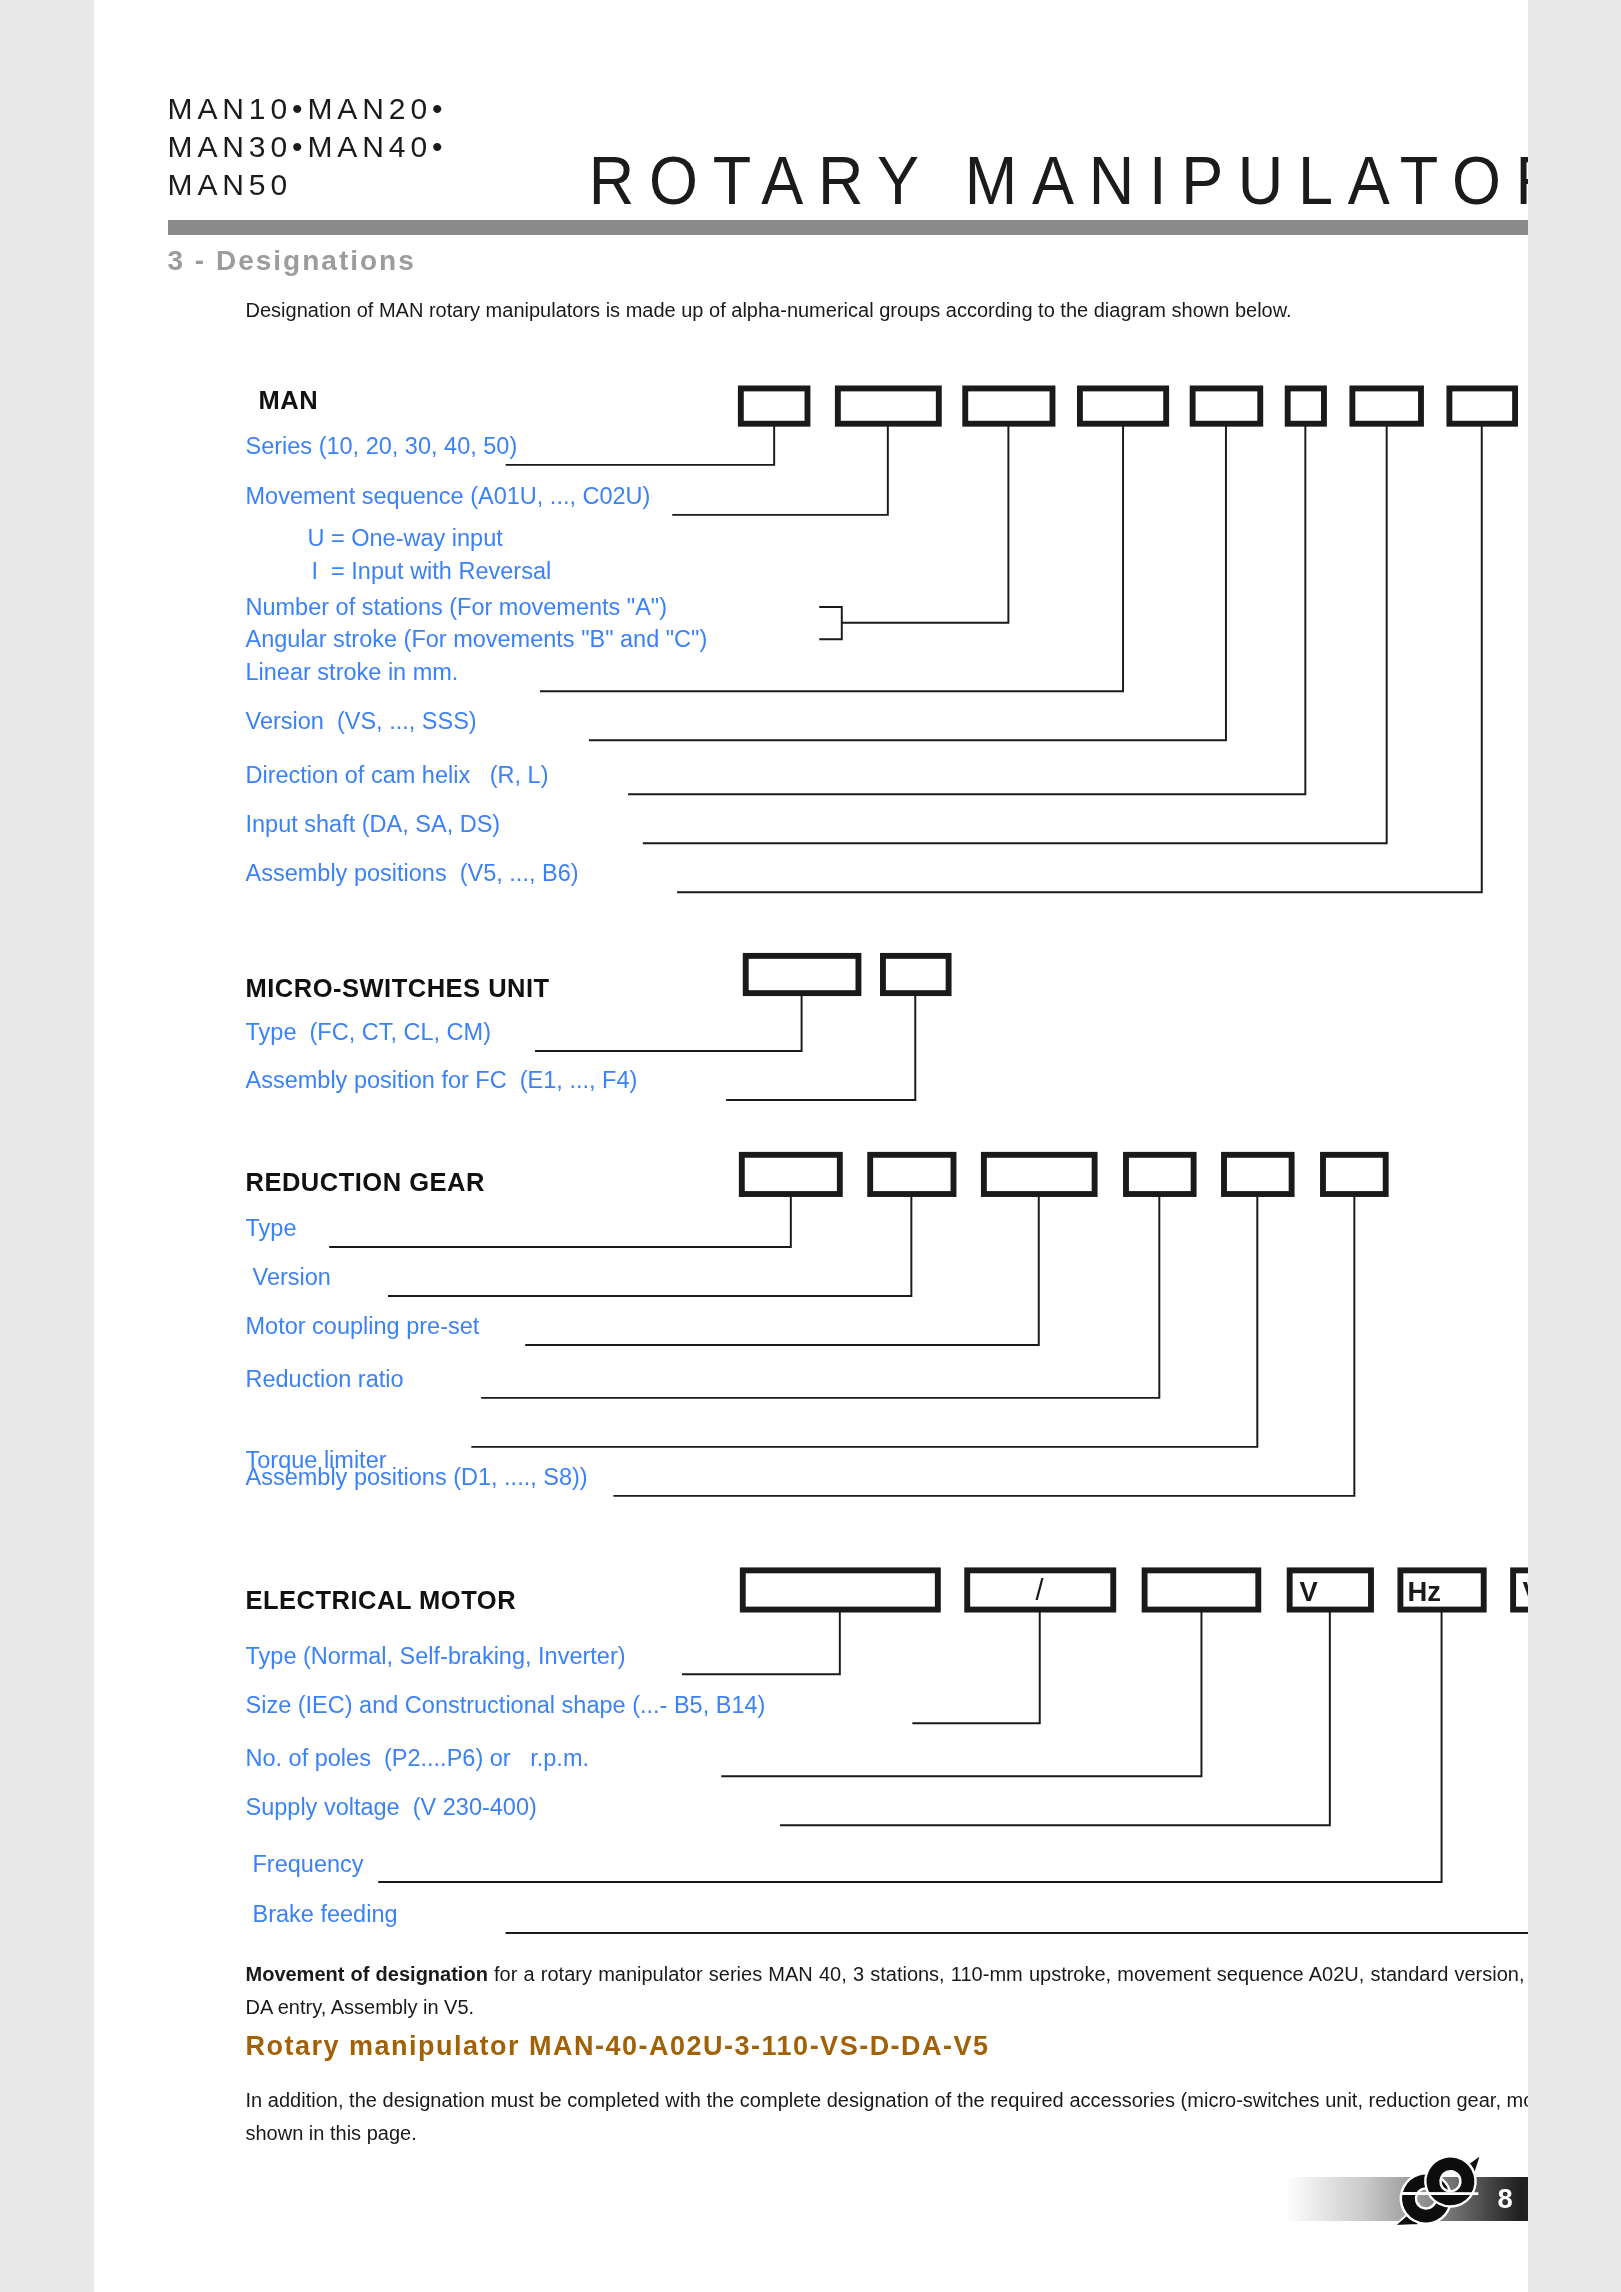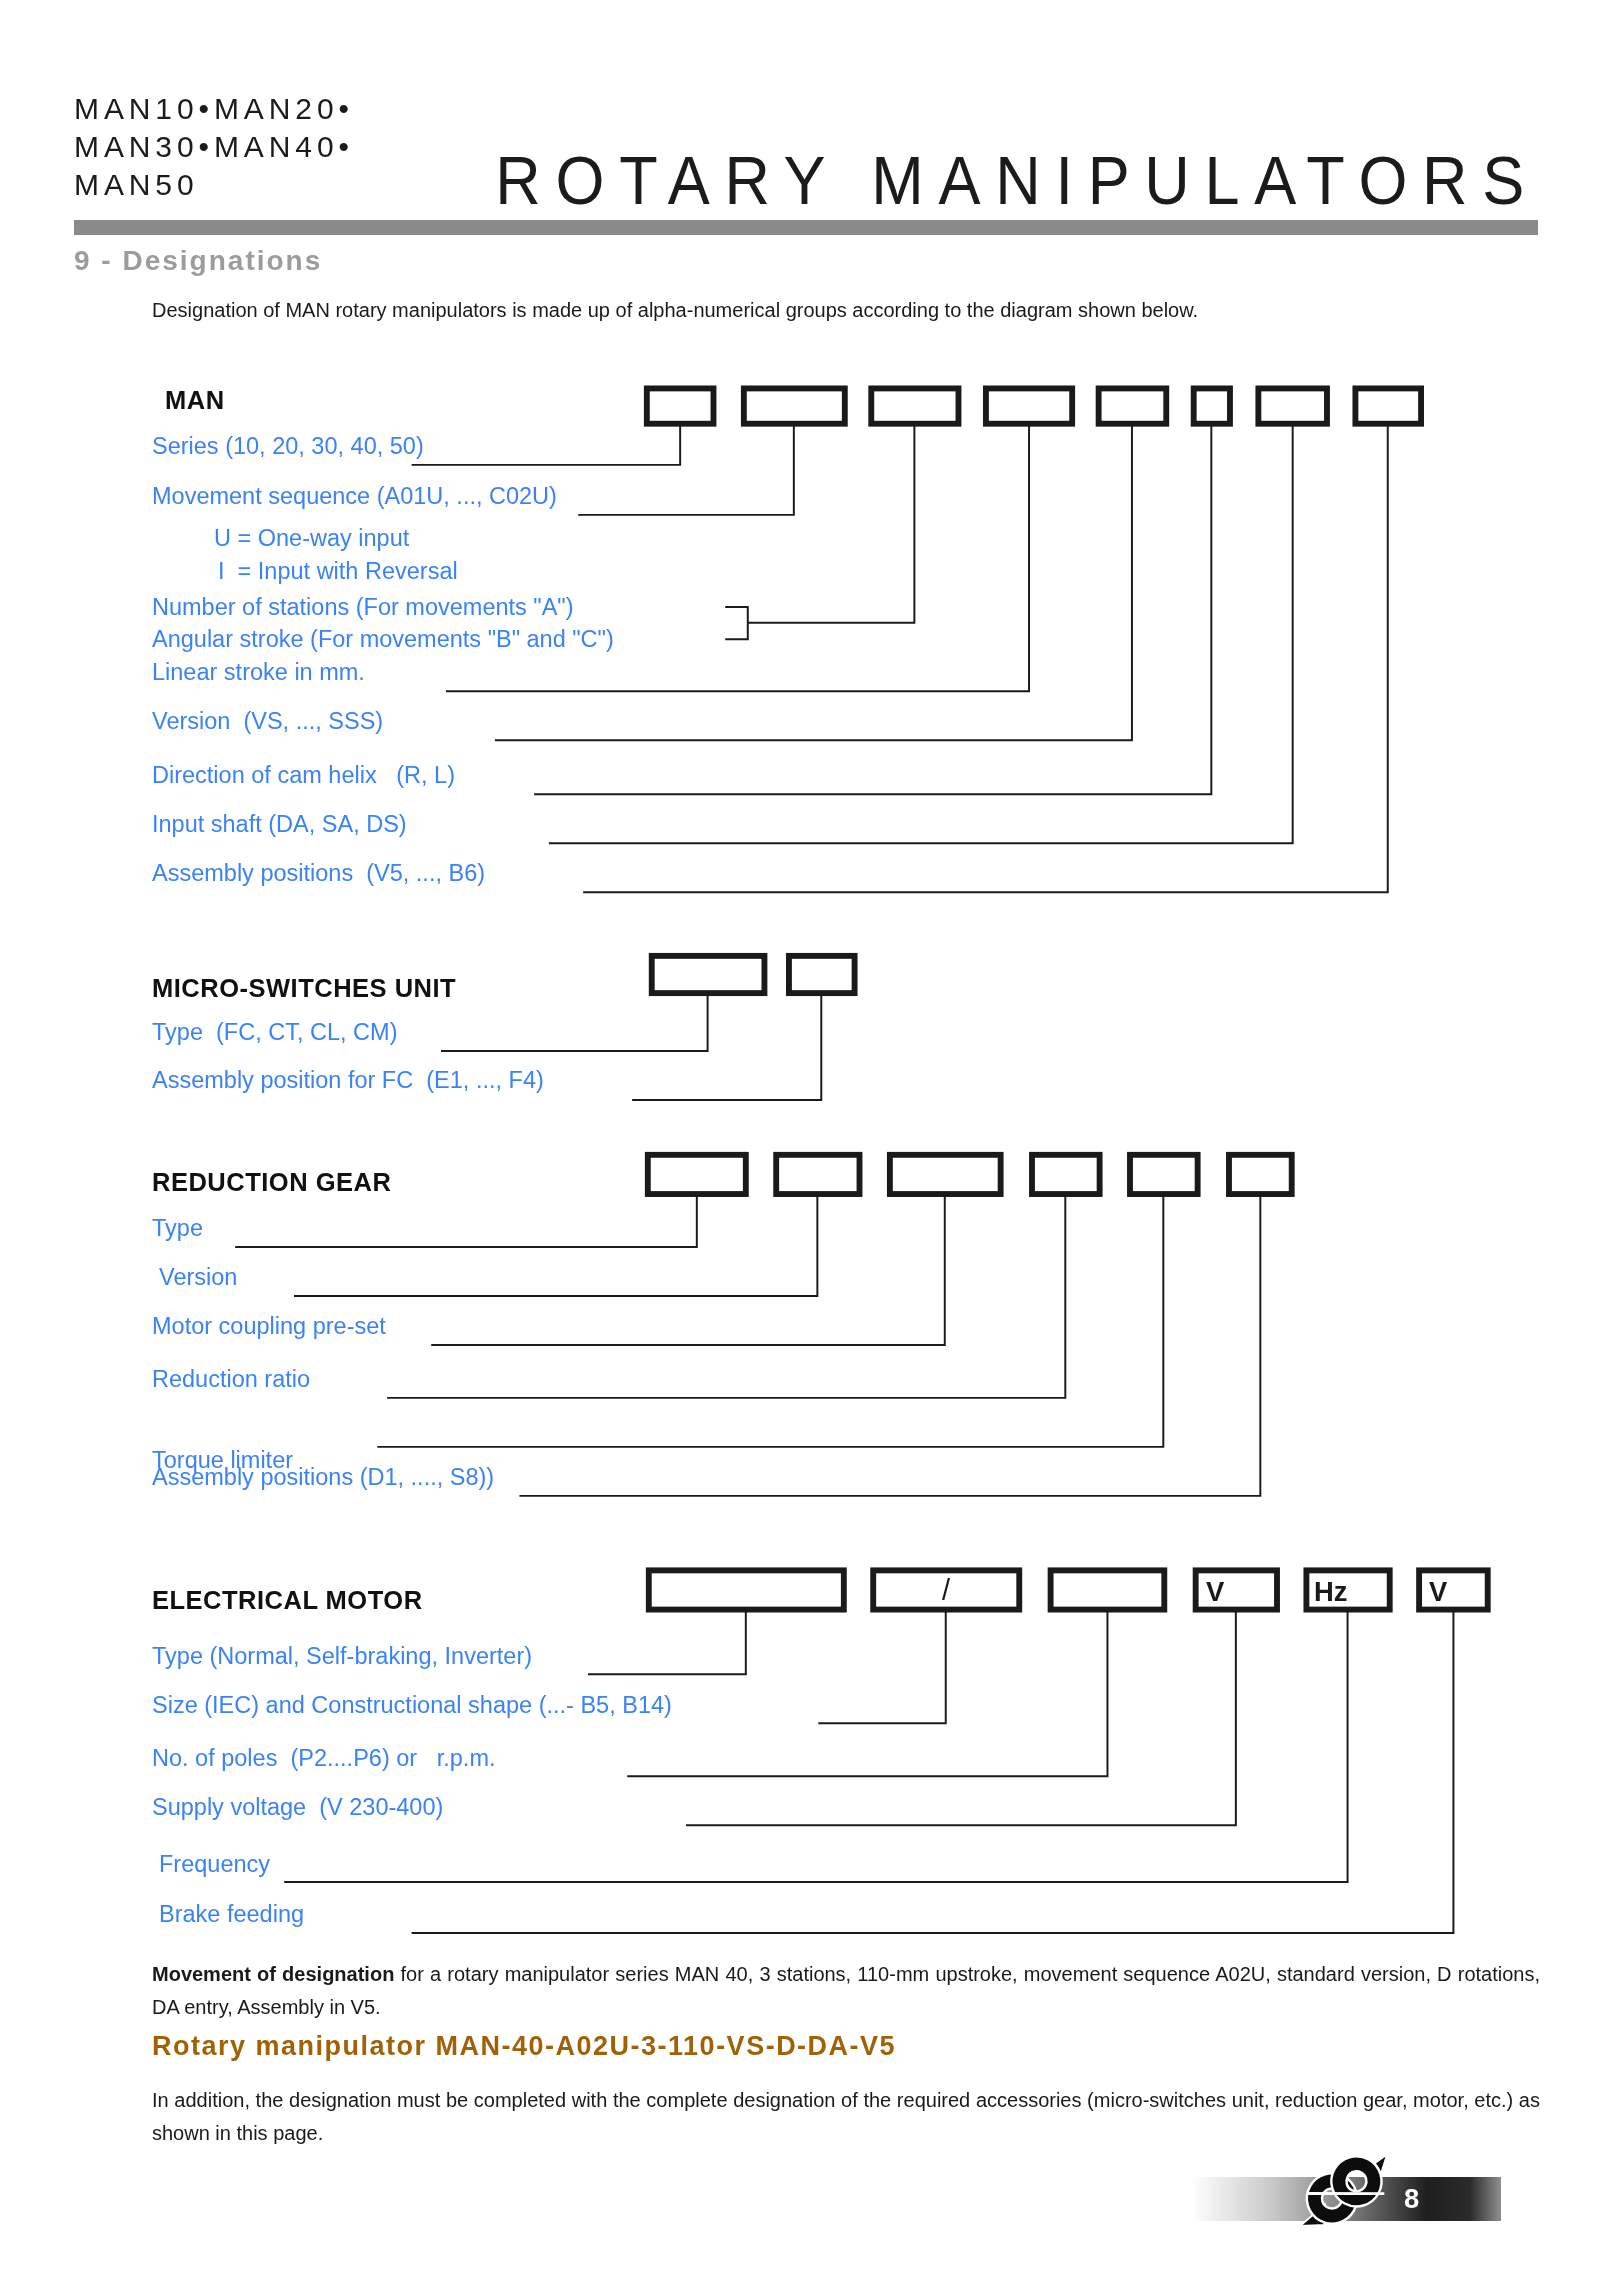--- a/index.html
+++ b/index.html
@@ -1,17 +1,17 @@
 <!DOCTYPE html>
 <html><head>
 <meta charset="utf-8">
 <style>
   html,body{margin:0;padding:0;background:#e8e8e8;}
   .page{
-    position:relative;width:1621px;height:2293px;background:#ffffff;
+    position:relative;width:1434px;height:2293px;background:#ffffff;
     margin:0 auto;overflow:hidden;
     font-family:"Liberation Sans",sans-serif;color:#141414;
   }
   .abs{position:absolute;}
   
   .models{
     left:74px;top:90px;font-size:30px;letter-spacing:4.9px;line-height:38px;
     color:#1b1b1b;font-weight:500;white-space:pre;
   }
   .doc-title{
@@ -51,21 +51,21 @@
 </style>
 </head>
 <body>
 
 <div class="page">
 
   <div class="abs models"><span>MAN10•MAN20•</span><br><span>MAN30•MAN40•</span><br><span>MAN50</span></div>
   <div class="abs doc-title">ROTARY MANIPULATORS</div>
   <div class="abs title-bar"></div>
 
-  <div class="abs section-head">9 - Designations</div>
+  <div class="abs section-head">3 - Designations</div>
 
   <div class="abs para" style="top:294px;">Designation of MAN rotary manipulators is made up of alpha-numerical groups according to the diagram shown below.</div>
 
   <svg class="abs diagram" width="1621" height="2293" viewBox="0 0 1654 2339" xmlns="http://www.w3.org/2000/svg">
 
     <g fill="none" stroke="#1a1a1a" stroke-width="6">
       <rect x="660" y="396" width="68" height="36"></rect>
       <rect x="759" y="396" width="103" height="36"></rect>
       <rect x="889" y="396" width="89" height="36"></rect>
       <rect x="1006" y="396" width="88" height="36"></rect>

